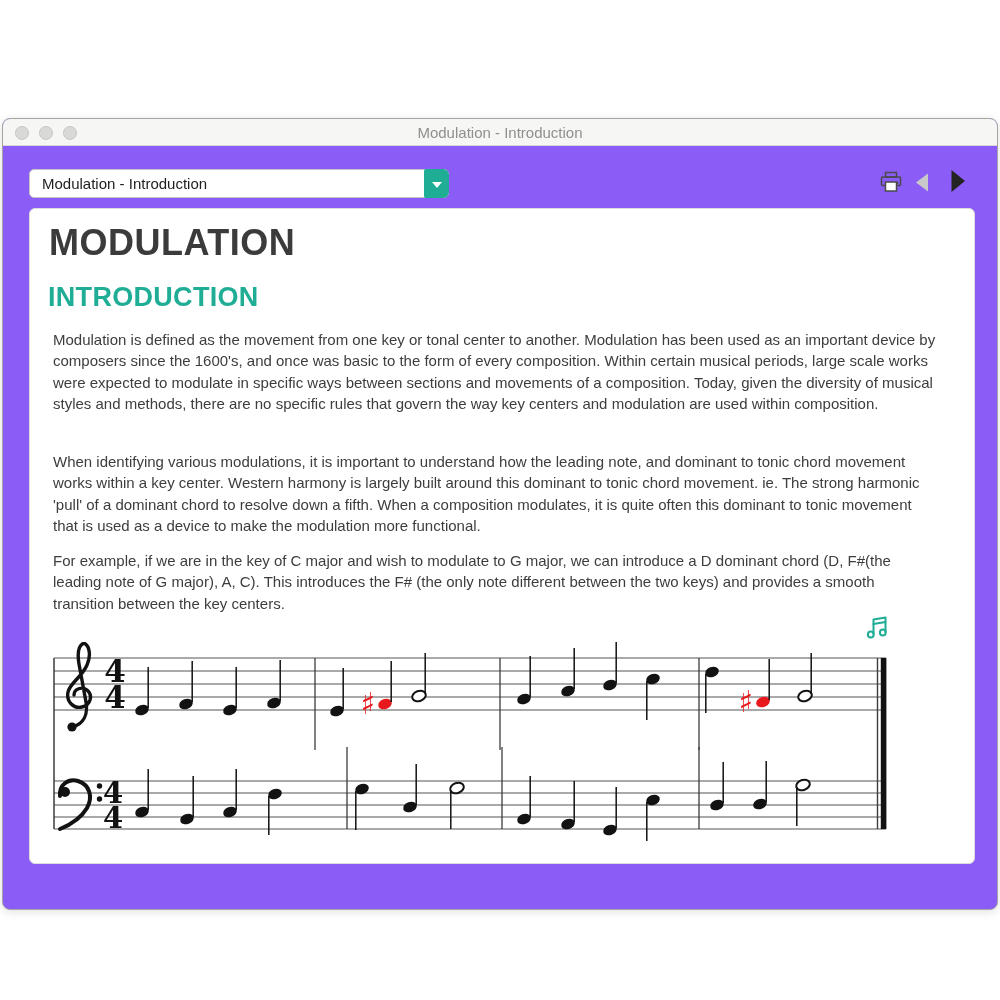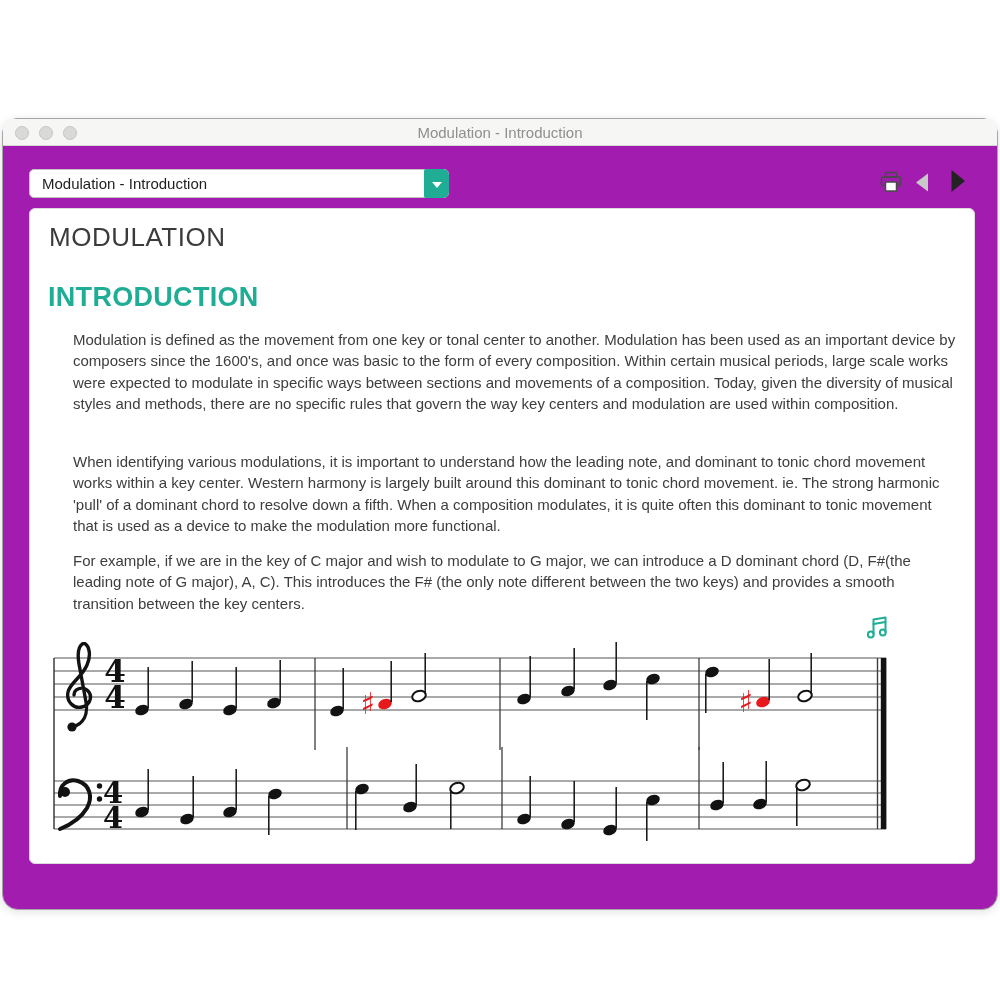--- a/index.html
+++ b/index.html
@@ -1,20 +1,20 @@
 <!DOCTYPE html>
 <html><head>
 <meta charset="utf-8">
 <style>
   * { box-sizing: border-box; margin: 0; padding: 0; }
   html, body { width: 1000px; height: 1000px; background: #ffffff;
     font-family: "Liberation Sans", sans-serif; }
   .window {
     position: absolute; left: 2px; top: 118px; width: 996px; height: 792px;
-    background: #a21caf; border: 1px solid #a6a6a6; border-radius: 16px;
+    background: #8b5cf6; border: 1px solid #a6a6a6; border-radius: 8px;
     box-shadow: 0 2px 10px rgba(0,0,0,0.12);
   }
   .titlebar {
     position: absolute; left: 0; top: 0; right: 0; height: 27px;
     background: #f6f6f5; border-bottom: 1px solid #d6d6d4;
     border-radius: 7px 7px 0 0;
   }
   .traffic { position: absolute; top: 6.5px; width: 14px; height: 14px;
     border-radius: 50%; background: #d9d9d8; border: 1px solid #c6c6c5; }
   .t1 { left: 12px; } .t2 { left: 36px; } .t3 { left: 60px; }
@@ -39,30 +39,30 @@
     width: 0; height: 0; border-left: 5px solid transparent;
     border-right: 5px solid transparent; border-top: 6px solid #ffffff;
   }
   .tool-icon { position: absolute; cursor: pointer; }
 
   .content-panel {
     position: absolute; left: 26px; top: 89px; width: 946px; height: 656px;
     background: #ffffff; border: 1px solid #dcdcdc; border-radius: 6px;
   }
   .page-title {
-    position: absolute; left: 19px; top: 13px; font-size: 26px;
-    font-weight: 400; color: #3b3b3b; letter-spacing: 0.5px;
+    position: absolute; left: 19px; top: 13px; font-size: 36px;
+    font-weight: 700; color: #3b3b3b; letter-spacing: 0.5px;
   }
   .section-heading {
     position: absolute; left: 18px; top: 73px; font-size: 27px;
     font-weight: bold; color: #1fad96; letter-spacing: 0.3px;
   }
   .body-text {
     position: absolute; left: 23px; width: 884px; font-size: 15px;
-    line-height: 21.4px; color: #3d3d3d; margin-left: 20px;
+    line-height: 21.4px; color: #3d3d3d;
   }
   .p1 { top: 120px; } .p2 { top: 242px; } .p3 { top: 341px; }
   .audio-icon { position: absolute; left: 835px; top: 404px; cursor: pointer; }
   #score-svg { position: absolute; left: 17px; top: 433px; }
 </style>
 </head>
 <body>
 
 <div class="window">
 

